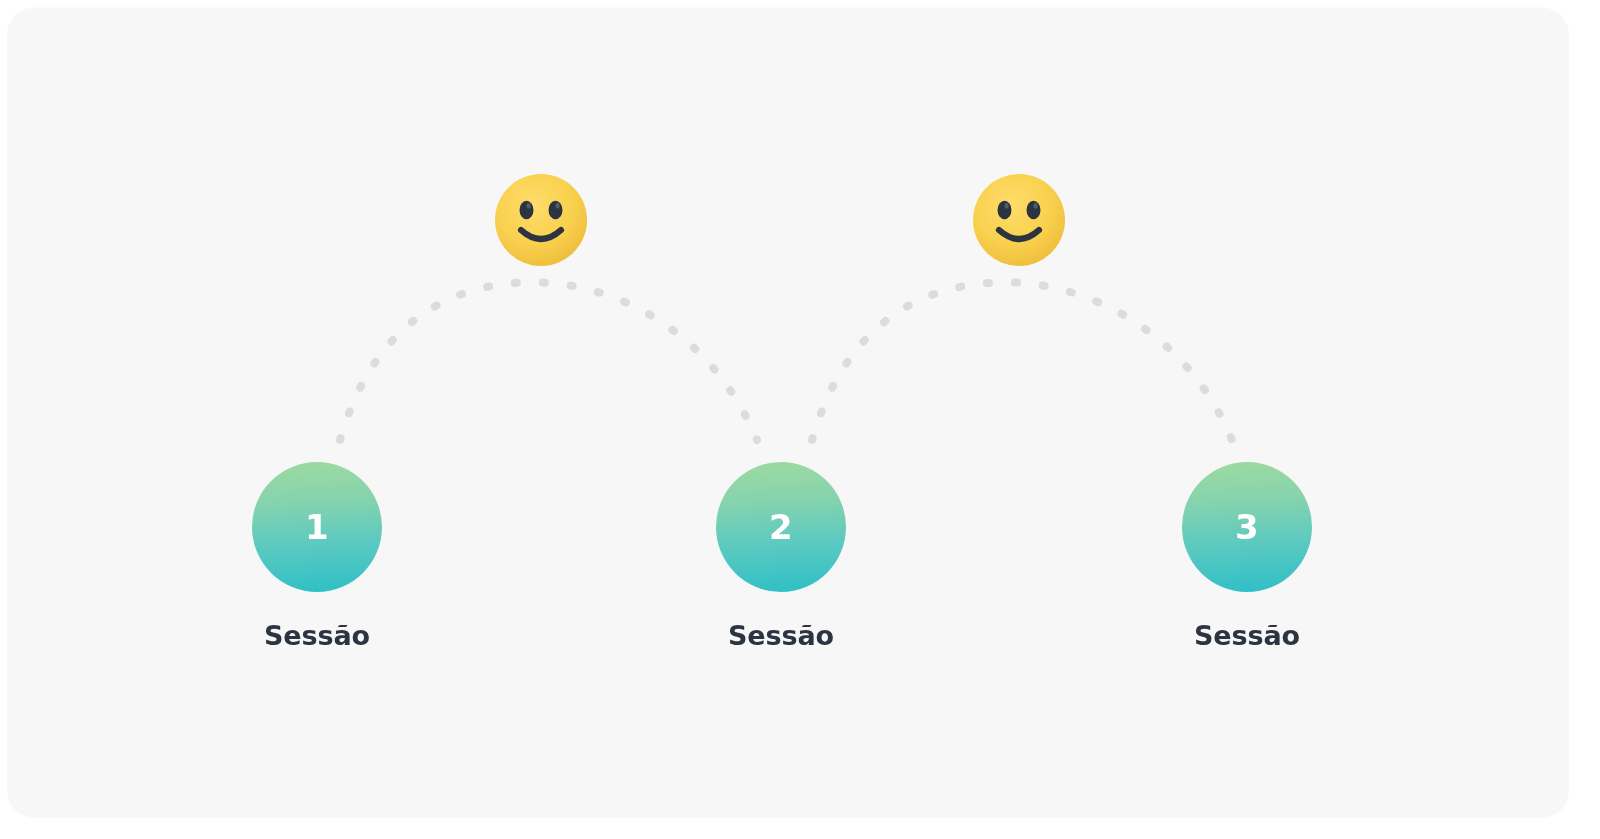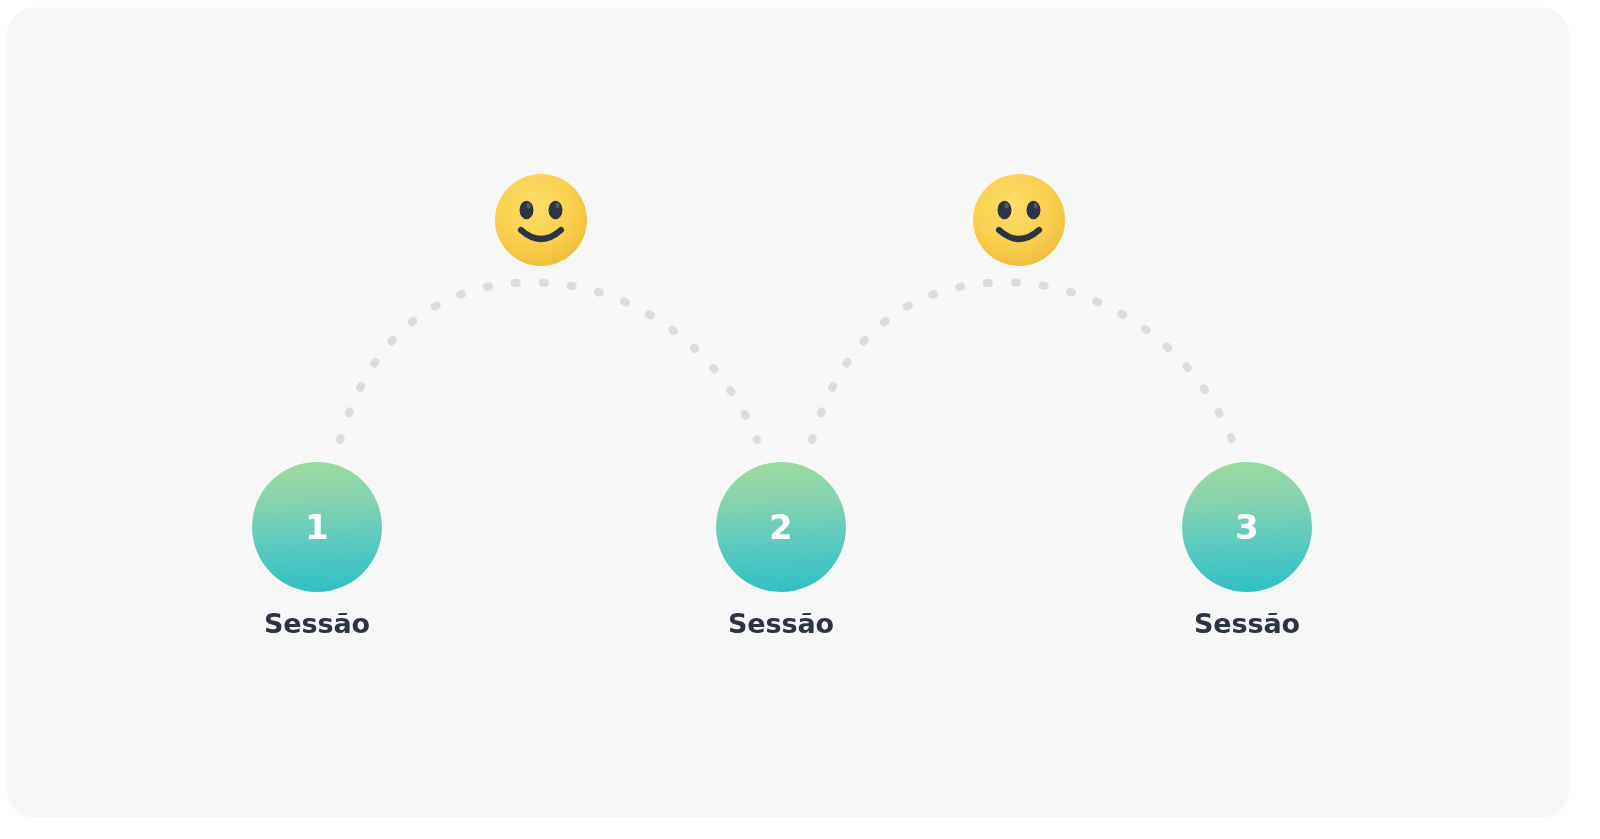--- a/index.html
+++ b/index.html
@@ -75,21 +75,21 @@
   .circle-num {
     color: #ffffff;
     font-size: 34px;
     font-weight: 700;
     line-height: 1;
     letter-spacing: 0.2px;
     user-select: none;
   }
 
   .step-label {
-    margin-top: 18px;
+    margin-top: 30px;
     font-size: 27px;
     font-weight: 700;
     color: #2b3440;
     letter-spacing: -0.1px;
     line-height: 1;
   }
 
   
   .emoji {
     position: absolute;

